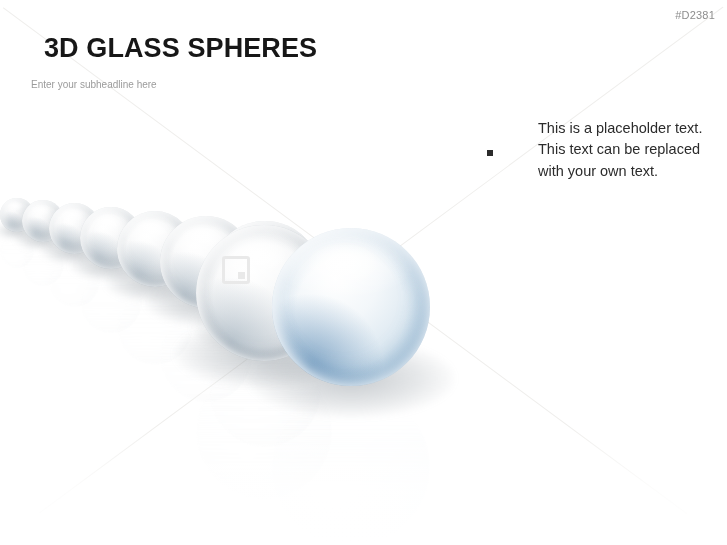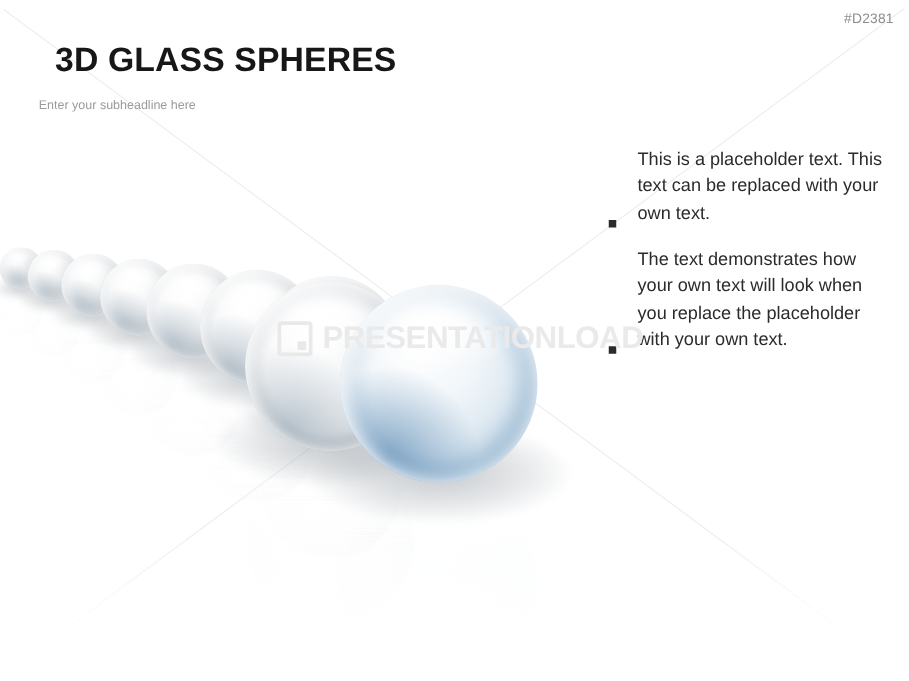--- a/index.html
+++ b/index.html
@@ -74,22 +74,23 @@
 
   
   .bullets {
     position: absolute;
     left: 487px;
     top: 118px;
     width: 224px;
   }
   .bullet-row {
     display: flex;
-    align-items: flex-end;
+    align-items: center;
     margin-bottom: 16px;
+    gap: 28px;
   }
   .bullet-marker {
     width: 6px;
     height: 6px;
     background: #2b2b2b;
     margin-top: 7px;
     margin-right: 17px;
     flex: 0 0 auto;
   }
   .bullet-text {
@@ -278,27 +279,22 @@
       <div class="sphere" style="left: 196px; top: 225px; width: 136px; height: 136px; z-index: 18;"></div>
       <div class="contact-shadow" style="left: 246.72px; top: 338.6px; width: 208.56px; height: 79px; z-index: 9;"></div>
       <div class="reflection blue" style="left: 272px; top: 388px; width: 158px; height: 158px; z-index: 9;"></div>
       <div class="sphere blue" style="left: 272px; top: 228px; width: 158px; height: 158px; z-index: 19;"></div>
     </div>
 
   <div class="floor-fade"></div>
 
   <div class="watermark">
     <div class="watermark-logo"></div>
-    <div class="watermark-text">PRESENTATIONLOAD</div>
   </div>
 
   <div class="bullets">
     <div class="bullet-row">
       <span class="bullet-marker"></span>
       <span class="bullet-text">This is a placeholder text. This text can be replaced with your own text.</span>
     </div>
-    <div class="bullet-row">
-      <span class="bullet-marker"></span>
-      <span class="bullet-text">The text demonstrates how your own text will look when you replace the placeholder with your own text.</span>
-    </div>
   </div>
 
 </div>
 
 </body></html>

